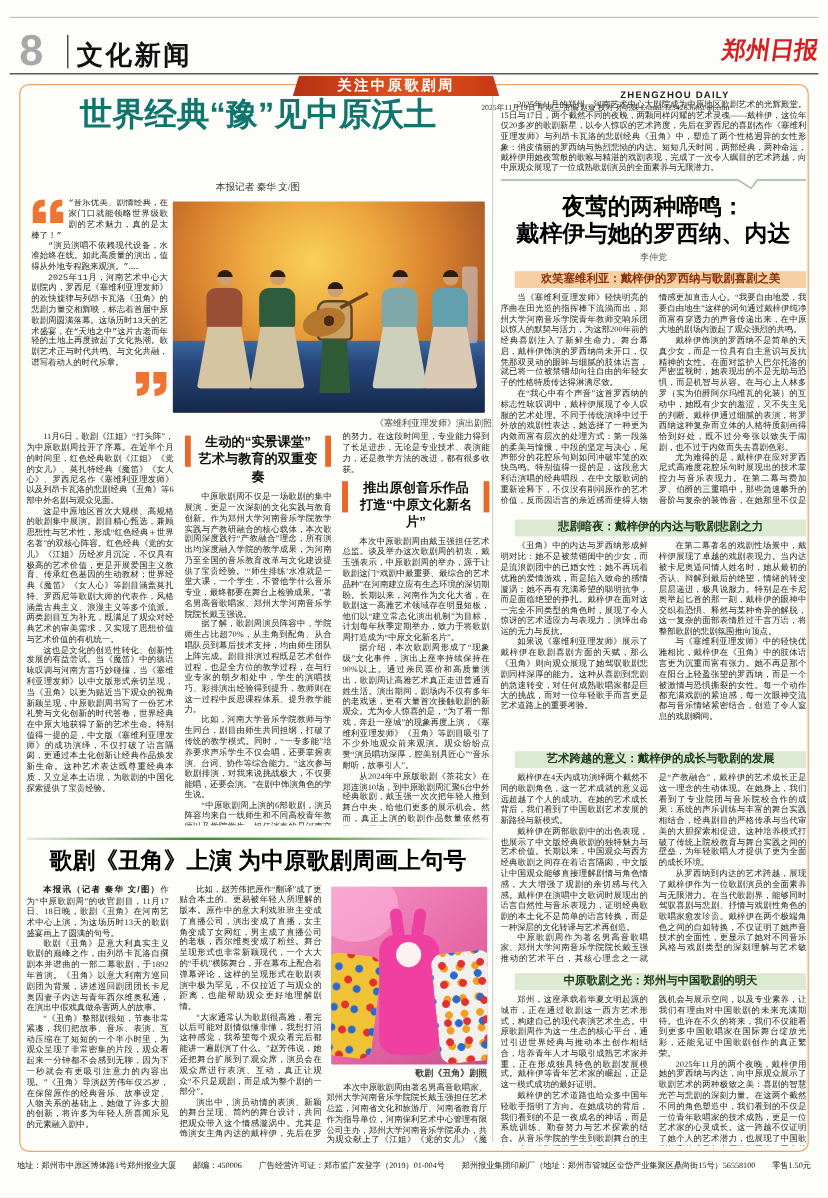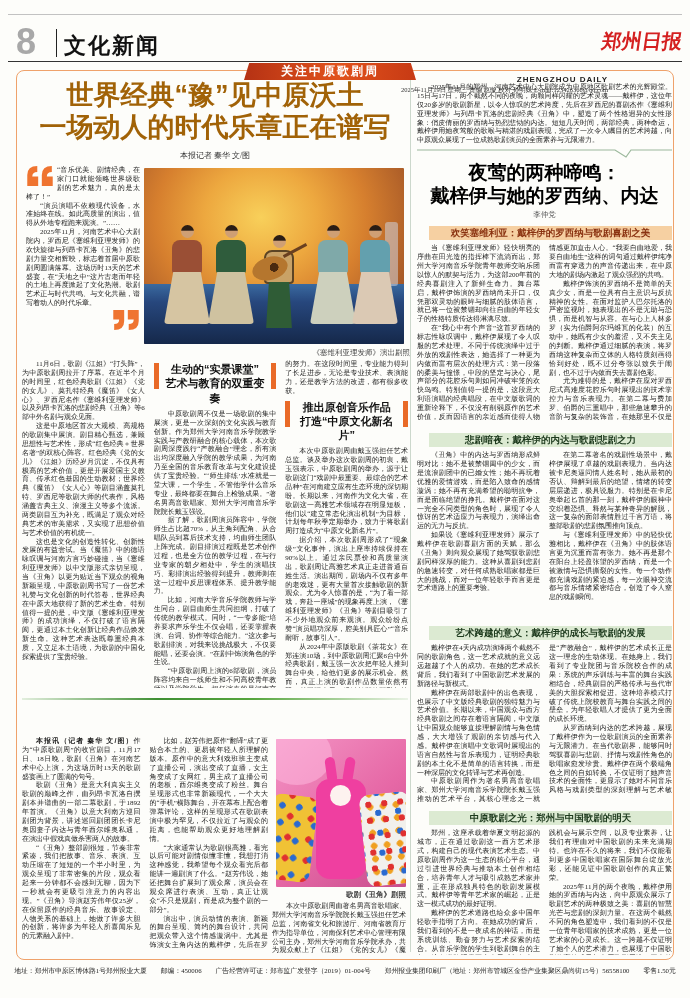--- a/index.html
+++ b/index.html
@@ -20,23 +20,23 @@
   .hdr-rule{position:absolute;left:8px;right:8px;top:61px;height:1px;background:#333;}
   
   .frame{position:absolute;left:16px;top:70px;width:656px;height:888px;border:1px solid #efa26b;border-radius:8px;}
   .divider-v{position:absolute;left:410px;top:76px;width:1px;height:876px;background:#ccd8cc;}
   .ribbon{position:absolute;left:244px;top:63px;width:172px;height:17px;line-height:17px;text-align:center;
           background:linear-gradient(90deg,#b53214,#e1521c 55%,#c73a14);color:#fff;
           font-family:"Liberation Sans",sans-serif;font-size:12px;font-weight:bold;letter-spacing:2px;
           clip-path:polygon(3% 0,97% 0,100% 100%,0 100%);}
   
   .main-hl{position:absolute;left:22px;top:80px;width:386px;margin:0;text-align:center;
-           font-family:"Liberation Sans",sans-serif;font-size:27px;font-weight:900;line-height:1.18;color:#a16207;}
+           font-family:"Liberation Sans",sans-serif;font-size:27px;font-weight:900;line-height:1.18;color:#0f766e;}
   .byline{position:absolute;left:22px;top:150px;width:386px;text-align:center;font-size:8px;color:#333;}
-  .quote-col{position:absolute;left:26px;top:166px;width:114px;height:180px;overflow:hidden;}
+  .quote-col{position:absolute;left:26px;top:166px;width:114px;height:180px;overflow:hidden;font-family:Liberation Mono, monospace;}
   .qmark{display:block;fill:#ef7430;}
   .qopen{float:left;margin:0 3px 2px 0;}
   .qclose{float:right;margin:2px 0 0 3px;transform:rotate(180deg);}
   .para{margin:0;font-size:7px;line-height:1.27;text-align:justify;text-indent:2em;color:#1c1c1c;}
   .quote-col .para{text-indent:0;}
   .quote-col .para + .para{text-indent:2em;}
   
   .photo1{position:absolute;left:144px;top:168px;width:260px;height:176px;overflow:hidden;border-radius:1px;
           background:radial-gradient(ellipse at 45% 28%,#f8d05a 0%,#eda83f 28%,#d67f2e 52%,#a85a28 78%,#8a4a26 100%);}
   .floor{position:absolute;left:0;right:0;bottom:0;height:34%;
@@ -114,21 +114,21 @@
     <div class="men">ZHENGZHOU DAILY</div>
     <div class="dateline">2025年11月19日 星期三 责编 赵璇 校对 孙明姝 E-mail:123426360@qq.com</div>
   </div>
   <div class="brand">郑州日报</div>
   <div class="hdr-rule"></div>
 
   <div class="frame"></div>
   <div class="divider-v"></div>
   <div class="ribbon">关注中原歌剧周</div>
 
-  <h1 class="main-hl"><span>世界经典“豫”见中原沃土</span><br><span>一场动人的时代乐章正在谱写</span></h1>
+  <h1 class="main-hl"><span>世界经典“豫”见中原沃土</span><br></h1>
   <div class="byline">本报记者 秦华 文/图</div>
 
   <div class="quote-col">
     <svg class="qmark qopen" width="28" height="20" viewBox="0 0 60 44">
         <path d="M2 44 V20 Q2 0 24 0 V13 Q13 13 13 23 H26 V44 Z"></path>
         <path d="M34 44 V20 Q34 0 56 0 V13 Q45 13 45 23 H58 V44 Z"></path>
       </svg>
     <span><p class="para">“音乐优美、剧情经典，在家门口就能领略世界级歌剧的艺术魅力，真的是太棒了！”</p><p class="para">“演员演唱不依赖现代设备，水准始终在线。如此高质量的演出，值得从外地专程跑来观演。”……</p><p class="para">2025年11月，河南艺术中心大剧院内，罗西尼《塞维利亚理发师》的欢快旋律与列昂卡瓦洛《丑角》的悲剧力量交相辉映，标志着首届中原歌剧周圆满落幕。这场历时13天的艺术盛宴，在“天地之中”这片古老而年轻的土地上再度掀起了文化热潮。歌剧艺术正与时代共鸣、与文化共融，谱写着动人的时代乐章。</p></span>
     <svg class="qmark qclose" width="28" height="20" viewBox="0 0 60 44">
         <path d="M2 44 V20 Q2 0 24 0 V13 Q13 13 13 23 H26 V44 Z"></path>
@@ -191,20 +191,21 @@
       <h3 class="colhead"><span>推出原创音乐作品</span><br><span>打造“中原文化新名片”</span></h3>
       <div class="colbody">
           <p class="para">本次中原歌剧周由戴玉强担任艺术总监。谈及举办这次歌剧周的初衷，戴玉强表示，中原歌剧周的举办，源于让歌剧这门“戏剧中最重要、最综合的艺术品种”在河南建立应有生态环境的深切期盼。长期以来，河南作为文化大省，在歌剧这一高雅艺术领域存在明显短板，他们以“建立常态化演出机制”为目标，计划每年秋季定期举办，致力于将歌剧周打造成为“中原文化新名片”。</p>
           <p class="para">据介绍，本次歌剧周形成了“现象级”文化事件，演出上座率持续保持在90%以上。通过亲民票价和高质量演出，歌剧周让高雅艺术真正走进普通百姓生活。演出期间，剧场内不仅有多年的老戏迷，更有大量首次接触歌剧的新观众。尤为令人惊喜的是，“为了看一部戏，奔赴一座城”的现象再度上演，《塞维利亚理发师》《丑角》等剧目吸引了不少外地观众前来观演。观众纷纷点赞“演员唱功深厚，腔美别具匠心”“音乐耐听，故事引人”。</p>
           <p class="para">从2024年中原版歌剧《茶花女》在郑连演10场，到中原歌剧周汇聚6台中外经典歌剧，戴玉强一次次把年轻人推到舞台中央，给他们更多的展示机会。然而，真正上演的歌剧作品数量依然有限。戴玉强表示，经过长期的酝酿与筹备，计划至少创作一部或两部真正扎根于中原大地、反映中原风貌，展现中原人情世态与独特审美情趣的原创歌剧作品。“这将是完全属于我们自己的原创音乐。目前，相关的原创工作已在紧锣密鼓地筹备中。”</p>
         </div>
     </div>
   </div>
 
   <div class="green-rule"></div>
+  <h2 class="bottom-hl">歌剧《丑角》上演 为中原歌剧周画上句号</h2>
   <div class="bottom-cols">
     <p class="para"><b>本报讯（记者 秦华 文/图）</b><span>作为“中原歌剧周”的收官剧目，11月17日、18日晚，歌剧《丑角》在河南艺术中心上演，为这场历时13天的歌剧盛宴画上了圆满的句号。</span></p>
     <span><p class="para">歌剧《丑角》是意大利真实主义歌剧的巅峰之作，由列昂卡瓦洛自撰剧本并谱曲的一部二幕歌剧，于1892年首演。《丑角》以意大利南方巡回剧团为背景，讲述巡回剧团团长卡尼奥因妻子内达与青年西尔维奥私通，在演出中假戏真做杀害两人的故事。</p><p class="para">“《丑角》整部剧很短，节奏非常紧凑，我们把故事、音乐、表演、互动压缩在了短短的一个半小时里，为观众呈现了非常密集的片段，观众看起来一分钟都不会感到无聊，因为下一秒就会有更吸引注意力的内容出现。”《丑角》导演赵芳伟年仅25岁，在保留原作的经典音乐、故事设定、人物关系的基础上，她做了许多大胆的创新，将许多为年轻人所喜闻乐见的元素融入剧中。</p><p class="para">比如，赵芳伟把原作“翻译”成了更贴合本土的、更易被年轻人所理解的版本。原作中的意大利戏班班主变成了直播公司，演出变成了直播，女主角变成了女网红，男主成了直播公司的老板，西尔维奥变成了粉丝。舞台呈现形式也非常新颖现代，一个大大的“手机”横陈舞台，开在幕布上配合着弹幕评论，这样的呈现形式在歌剧表演中极为罕见，不仅拉近了与观众的距离，也能帮助观众更好地理解剧情。</p><p class="para">“大家通常认为歌剧很高雅，看完以后可能对剧情似懂非懂，我想打消这种感觉，我希望每个观众看完后都能讲一遍剧演了什么。”赵芳伟说，她还把舞台扩展到了观众席，演员会在观众席进行表演、互动，真正让观众“不只是观剧，而是成为整个剧的一部分”。</p><p class="para">演出中，演员动情的表演、新颖的舞台呈现、简约的舞台设计，共同把观众带入这个情感漩涡中。尤其是饰演女主角内达的戴梓伊，先后在罗西尼的喜剧杰作《塞维利亚理发师》与悲剧经典《丑角》中，塑造了机智俏丽的罗西纳与热烈悲恸的内达这两个性格迥异的女性形象。在内达的标志性咏叹调“小鸟在空中飞翔”中，戴梓伊完全改变了声音的色彩与表现方式，她洒脱自如的表演、充满张力的演唱，展现出出色的技术掌控力与音乐表现力。</p></span>
   </div>
   <div class="photo2">
     <div class="blob"></div>
     <div class="cl cl-left"></div>
     <div class="cl cl-center">
       <div class="ear ear1"></div>
         <div class="ear ear2"></div>

